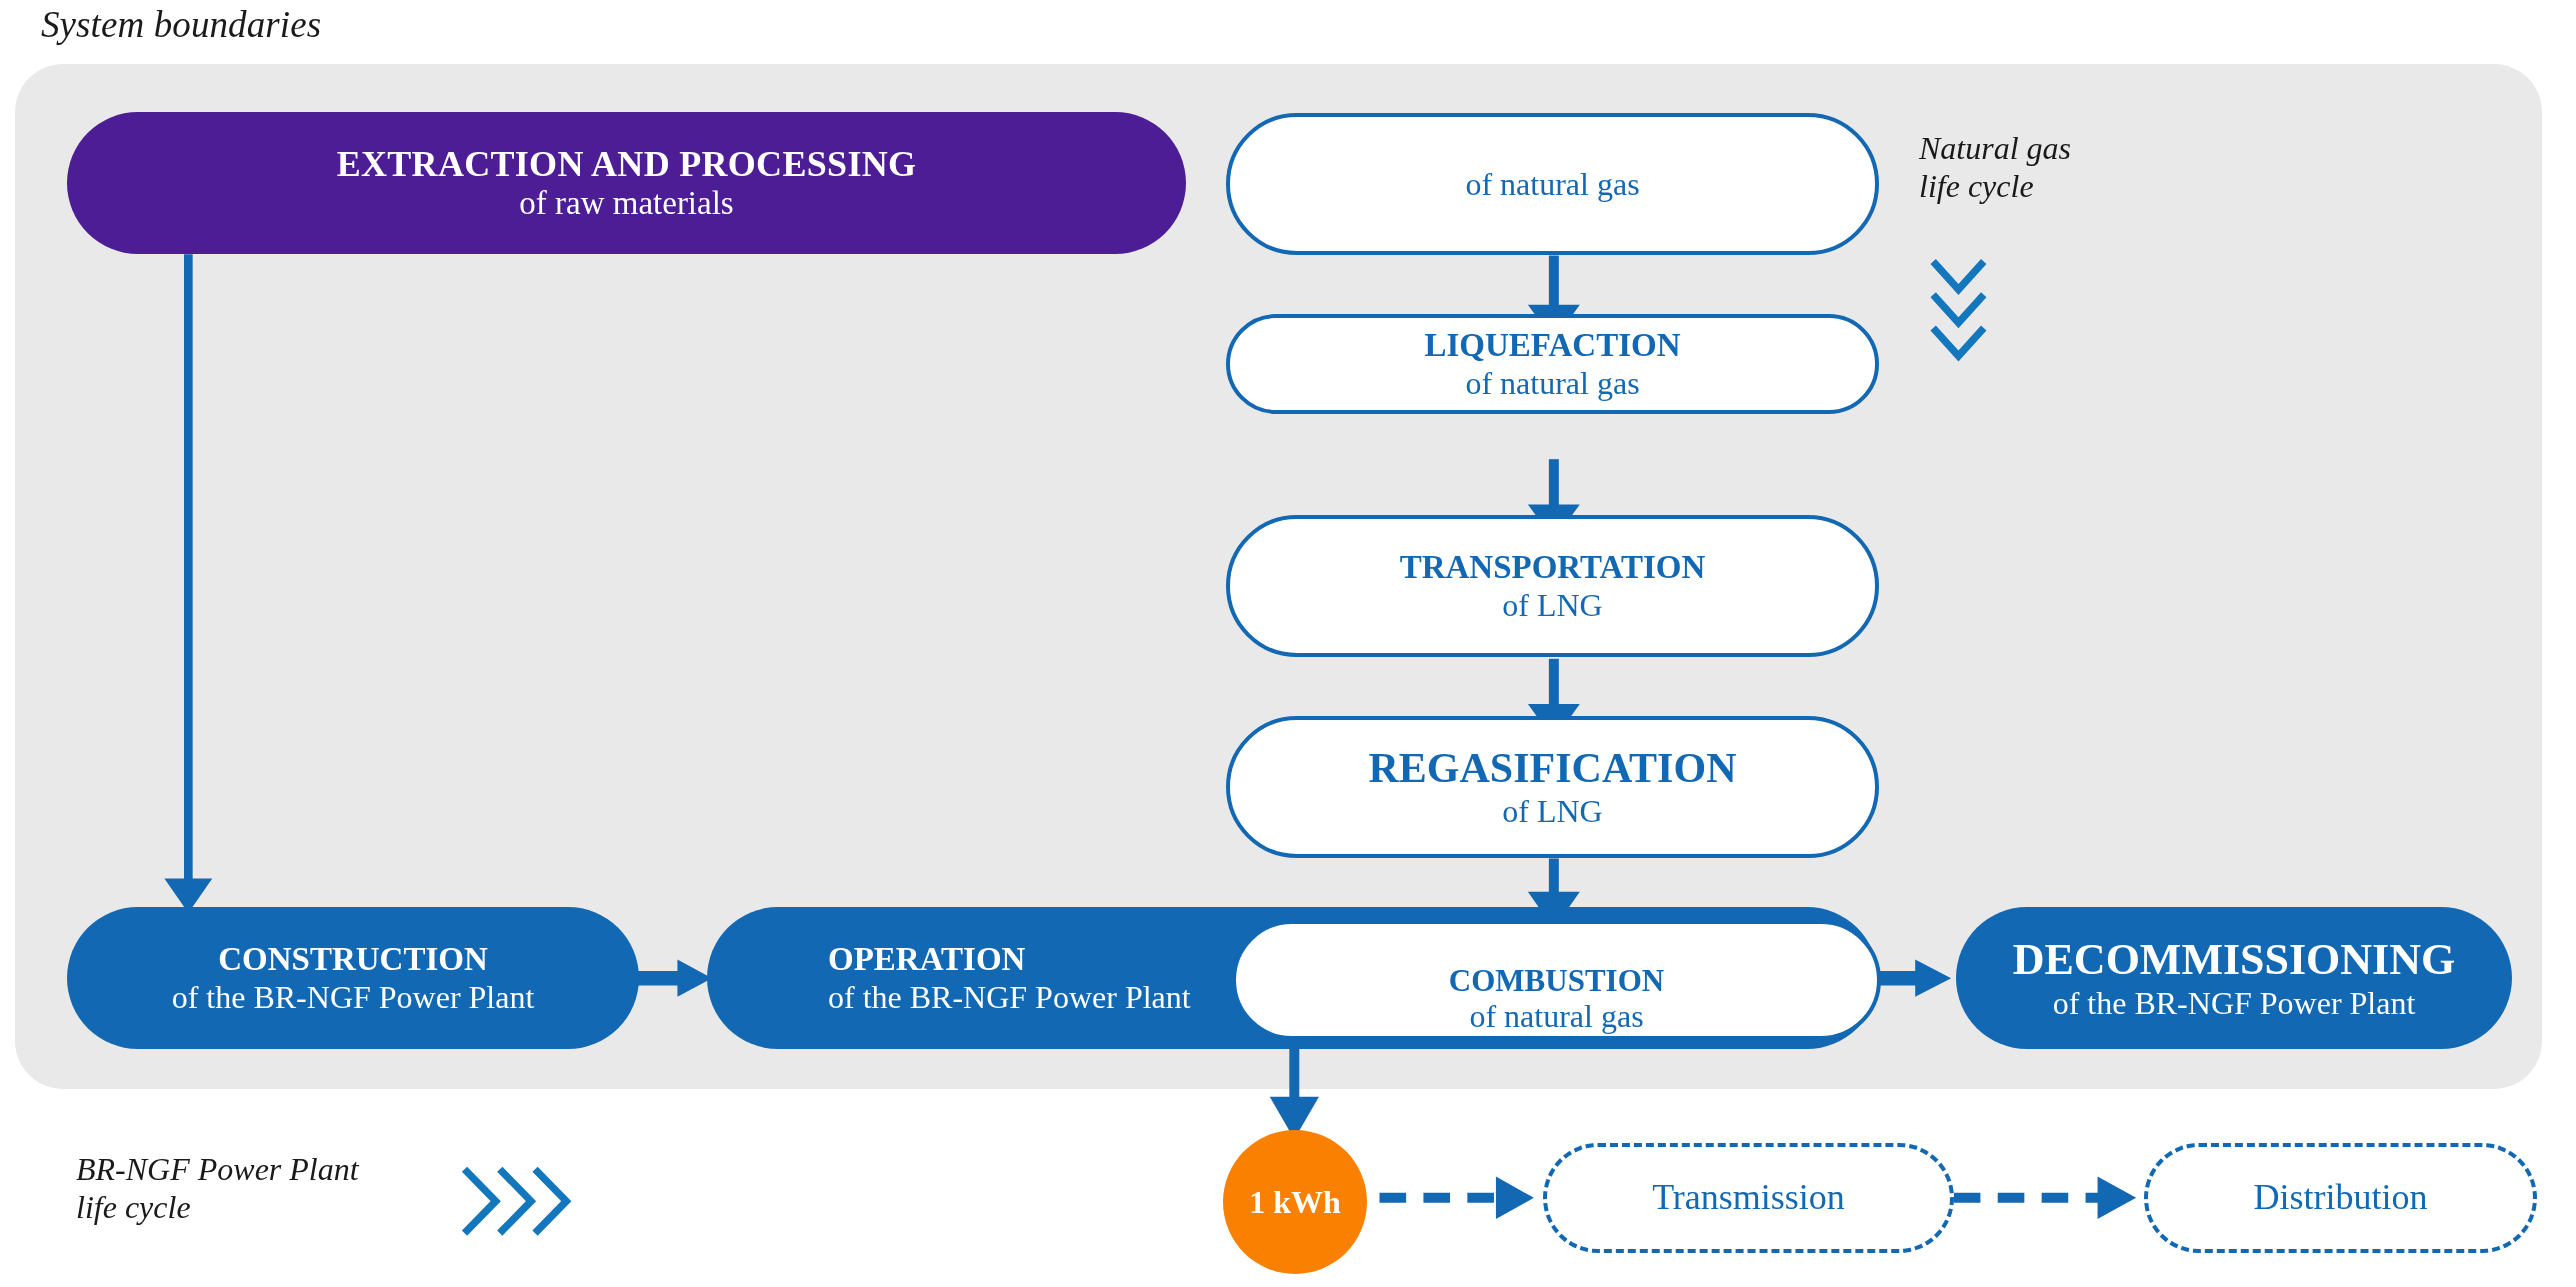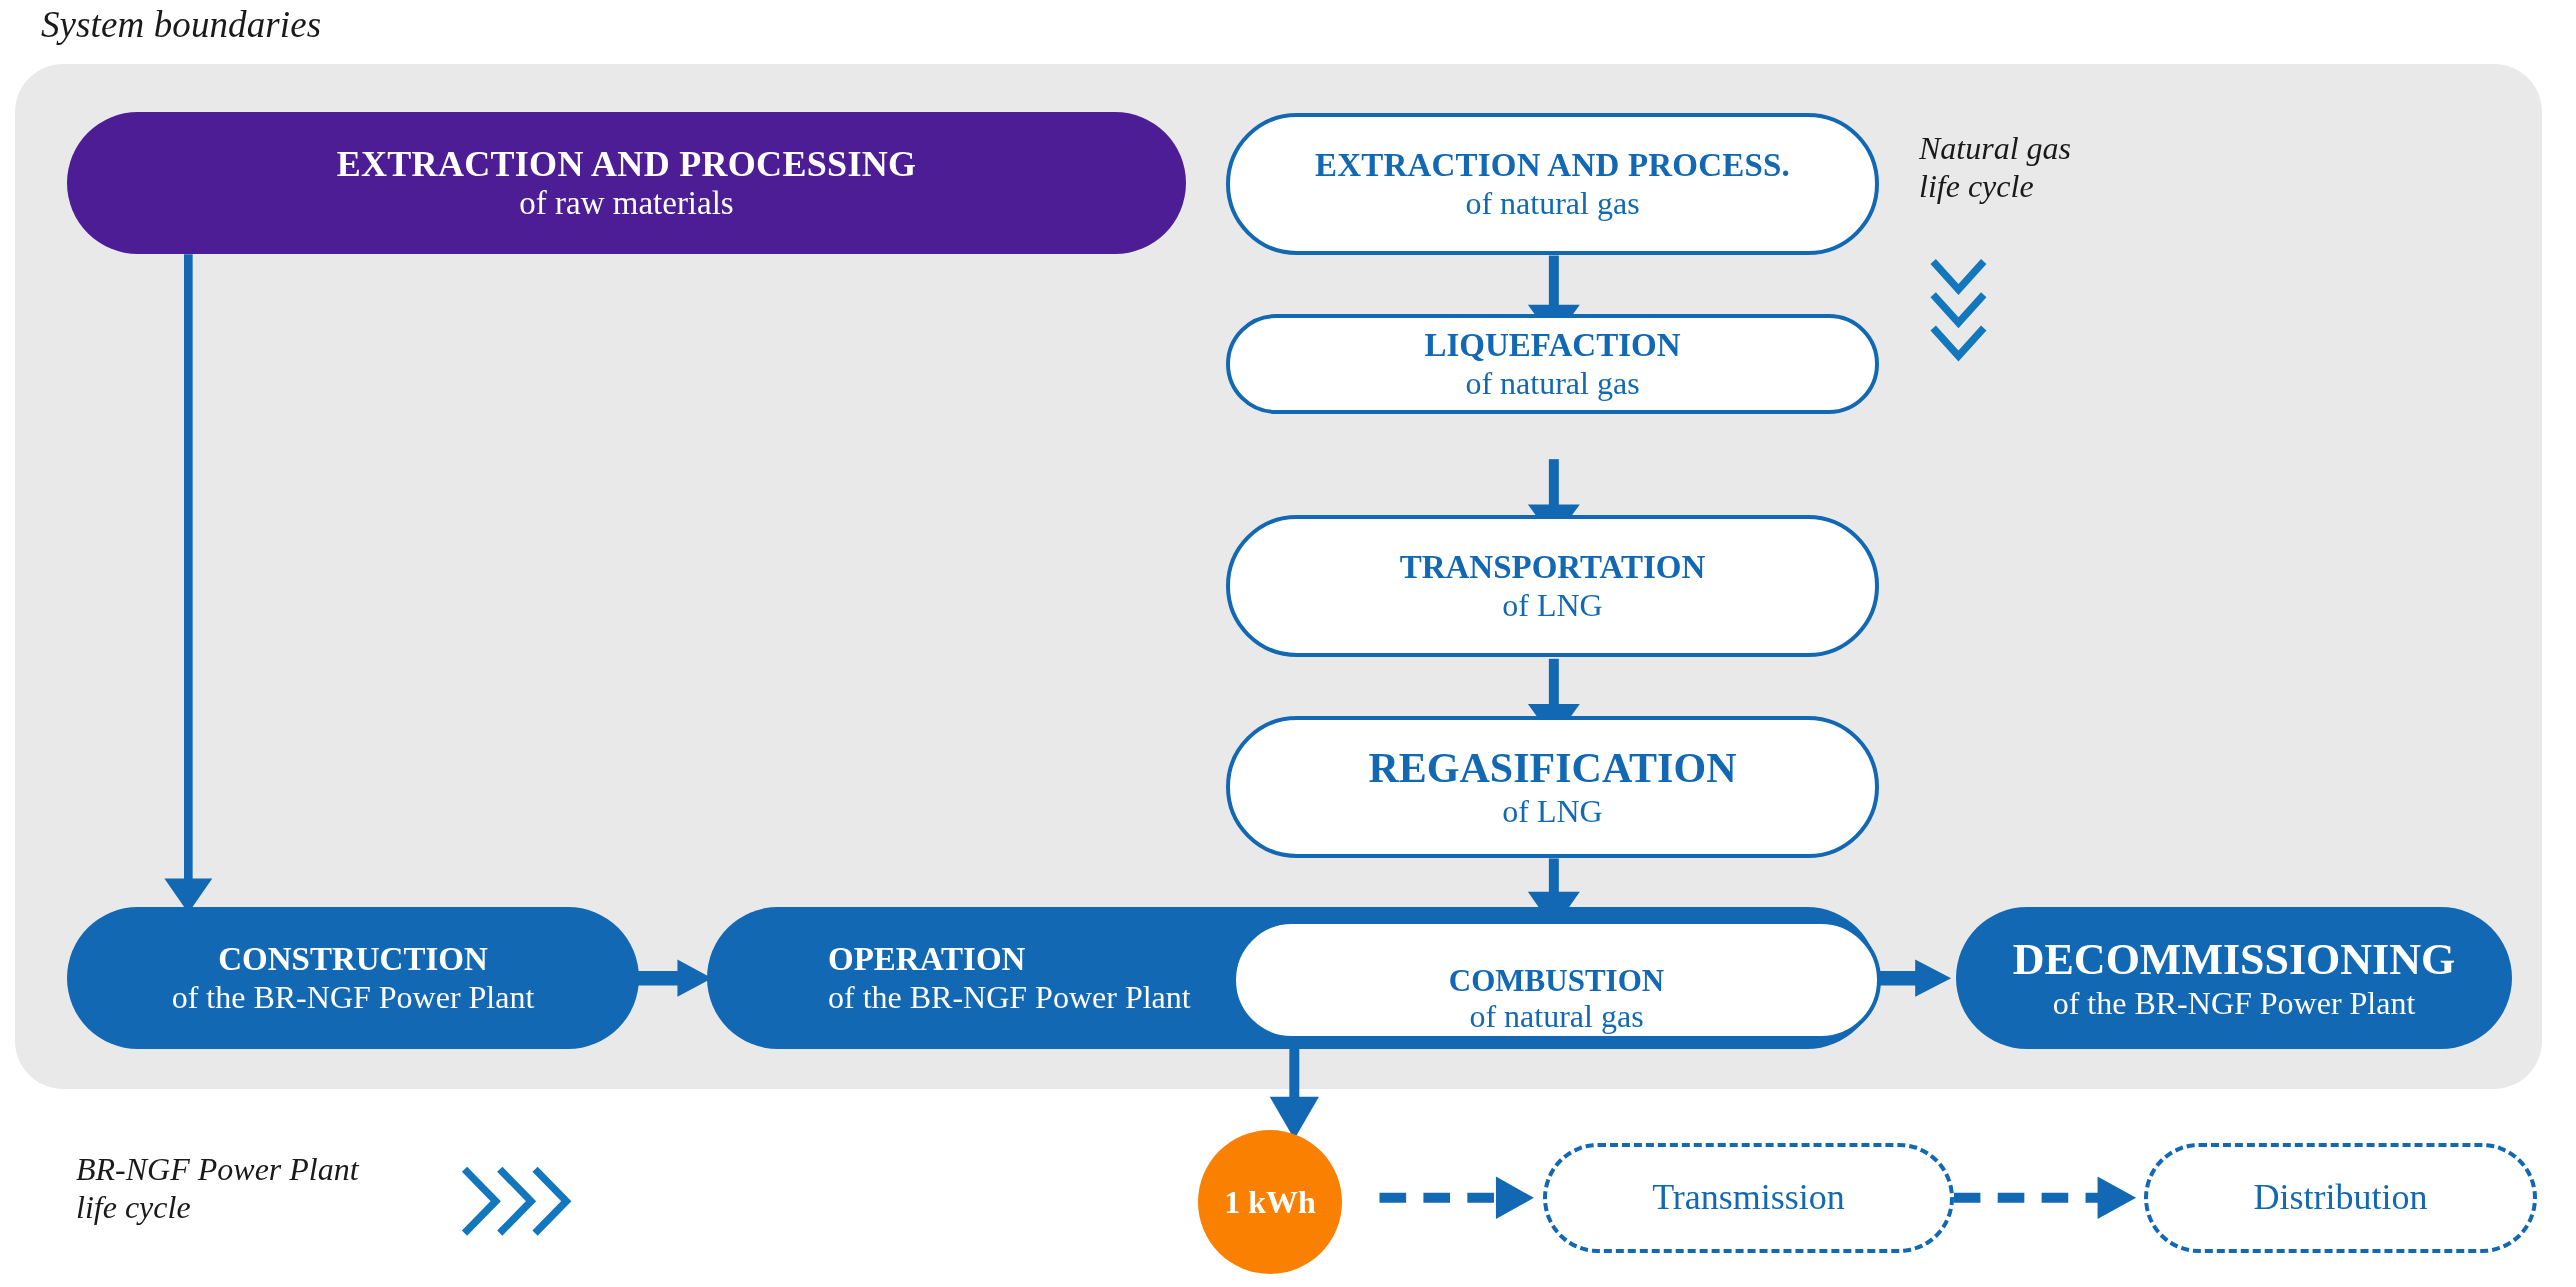--- a/index.html
+++ b/index.html
@@ -137,21 +137,20 @@
       <polyline points="804,1757 851,1805 804,1853"></polyline>
     </g>
   </svg>
 
   <div class="node n-purple" style="left:67px;top:112px;width:1119px;height:142px;">
     <span class="l1" style="font-size:36px;letter-spacing:0.3px;">EXTRACTION AND PROCESSING</span>
     <span class="l2" style="font-size:33px;">of raw materials</span>
   </div>
 
   <div class="node n-white" style="left:1226px;top:113px;width:653px;height:142px;">
-    <span class="l1" style="font-size:33px;letter-spacing:0.2px;">EXTRACTION AND PROCESS.</span>
     <span class="l2" style="font-size:32px;">of natural gas</span>
   </div>
 
   <div class="node n-white" style="left:1226px;top:314px;width:653px;height:100px;">
     <span class="l1" style="font-size:33px;">LIQUEFACTION</span>
     <span class="l2" style="font-size:32px;">of natural gas</span>
   </div>
 
   <div class="node n-white" style="left:1226px;top:515px;width:653px;height:142px;">
     <span class="l1" style="font-size:33px;">TRANSPORTATION</span>
@@ -177,21 +176,21 @@
   <div class="node n-white" style="left:1232px;top:920px;width:649px;height:120px;z-index:5;">
     <span class="l1" style="font-size:31px;margin-top:38px;">COMBUSTION</span>
     <span class="l2" style="font-size:32px;">of natural gas</span>
   </div>
 
   <div class="node n-blue" style="left:1956px;top:907px;width:556px;height:142px;">
     <span class="l1" style="font-size:44px;">DECOMMISSIONING</span>
     <span class="l2" style="font-size:32px;">of the BR-NGF Power Plant</span>
   </div>
 
-  <div class="ellipse-kwh" style="left:1198px;top:1130px;width:144px;height:144px;z-index:6;">
+  <div class="ellipse-kwh" style="left:1223px;top:1130px;width:144px;height:144px;z-index:6;">
     <span style="font-size:32px;">1 kWh</span>
   </div>
 
   <div class="node n-dashed" style="left:1543px;top:1143px;width:411px;height:110px;">
     <span class="l1" style="font-size:36px;">Transmission</span>
   </div>
 
   <div class="node n-dashed" style="left:2144px;top:1143px;width:393px;height:110px;">
     <span class="l1" style="font-size:36px;">Distribution</span>
   </div>

